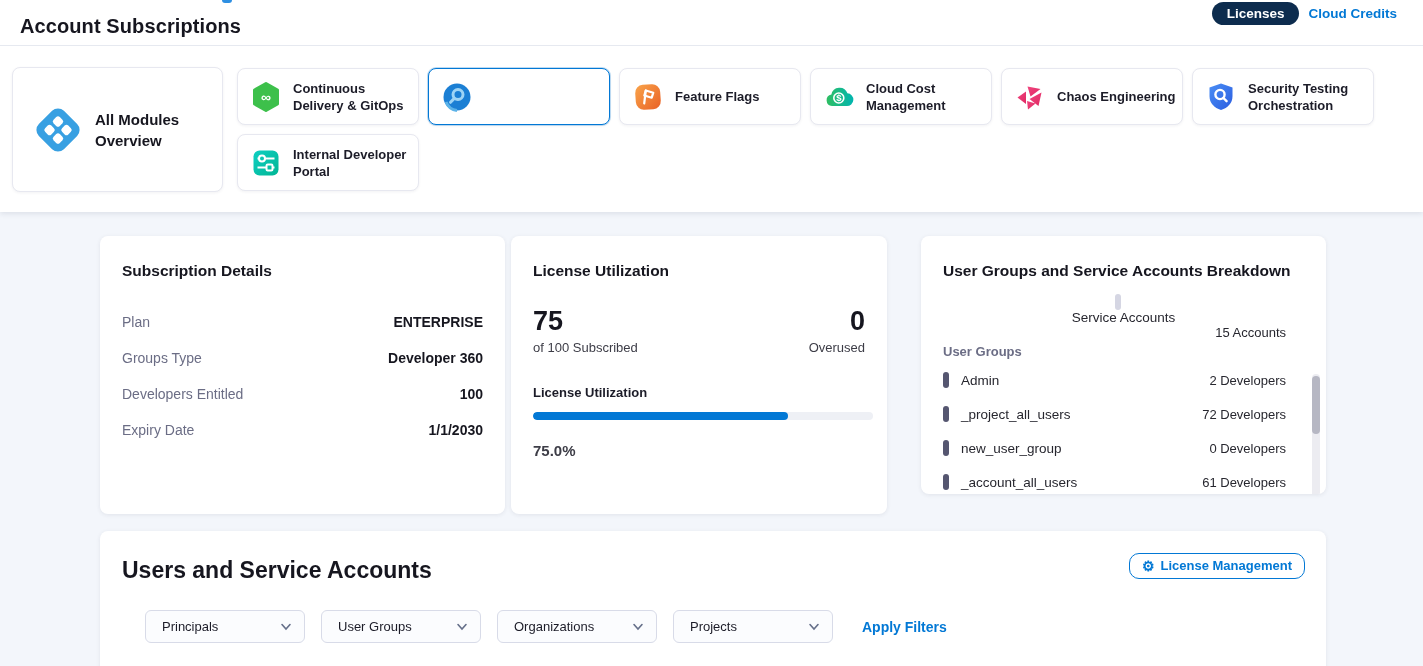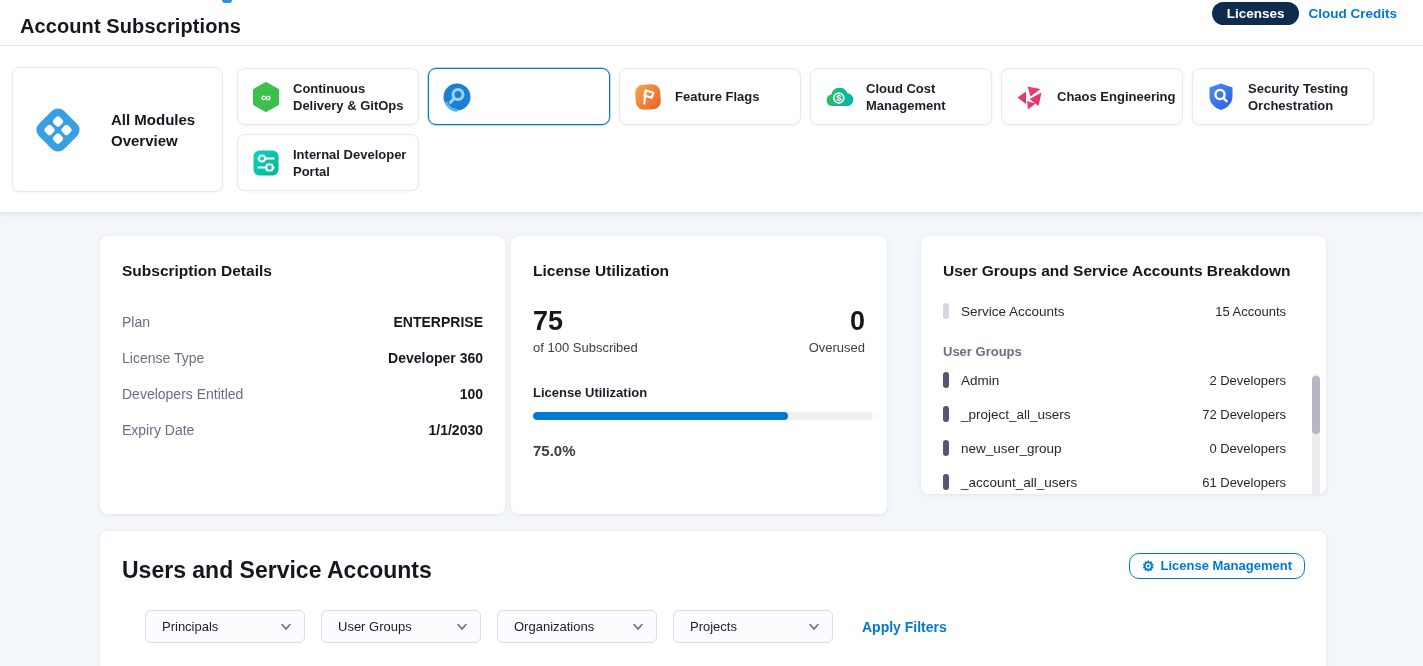--- a/index.html
+++ b/index.html
@@ -34,21 +34,21 @@
   }
   .top-clip {
     position:absolute; left:222px; top:0; width:10px; height:3px;
     background:#2e8fe2; border-radius:0 0 4px 4px;
   }
   
   .overview-card {
     position:absolute; left:12px; top:67px; width:211px; height:125px;
     background:#fff; border:1px solid #e7e8f0; border-radius:8px;
     box-shadow:0 1px 3px rgba(40,41,61,.06);
-    display:flex; align-items:center; padding-left:20px; gap:28px; cursor:pointer;
+    display:flex; align-items:center; padding-left:20px; gap:12px; cursor:pointer;
   }
   .overview-label { font-size:15px; font-weight:bold; color:#16161f; line-height:21px; width:96px; }
   .module-grid {
     position:absolute; left:237px; top:68px; width:1140px;
     display:flex; flex-wrap:wrap; gap:9px;
   }
   .module-card {
     width:182px; height:57px; background:#fff;
     border:1px solid #e7e8f0; border-radius:8px;
     box-shadow:0 1px 3px rgba(40,41,61,.06);
@@ -77,21 +77,21 @@
   .num-caption { font-size:13px; color:#3d3d47; margin-top:4px; }
   .util-right { text-align:right; }
   .bar-label { margin-top:30px; font-size:13px; font-weight:bold; color:#1c1c28; }
   .progress-track {
     margin-top:12px; width:340px; height:8px; background:#eef0f5; border-radius:4px; overflow:hidden;
   }
   .progress-fill { height:8px; background:#0278d5; border-radius:4px; }
   .percent-label { margin-top:22px; font-size:15px; font-weight:bold; color:#3d3d47; }
   
   .brk-row { display:flex; align-items:center; height:34px; }
-  .brk-sa { margin-top:14px; }
+  .brk-sa { margin-top:14px;flex-direction:column; }
   .marker { width:6px; height:16px; border-radius:3px; margin-right:12px; flex:0 0 auto; }
   .marker-light { background:#d5d6e3; }
   .marker-dark { background:#555670; }
   .brk-name { font-size:13.5px; color:#27272f; }
   .brk-value { margin-left:auto; font-size:13px; color:#27272f; padding-right:18px; }
   .ug-heading { margin-top:16px; margin-bottom:4px; font-size:13px; font-weight:bold; color:#6b6d85; }
   .scrollbar-track {
     position:absolute; right:6px; top:138px; width:8px; height:146px;
     background:#ececf1; border-radius:4px;
   }
@@ -272,21 +272,21 @@
   </div>
 
   <div class="card card-sub">
     <div class="card-title">Subscription Details</div>
     <div class="sub-rows">
       <div class="sub-row">
         <span class="sub-label">Plan</span>
         <span class="sub-value">ENTERPRISE</span>
       </div>
       <div class="sub-row">
-        <span class="sub-label">License Type</span>
+        <span class="sub-label">Groups Type</span>
         <span class="sub-value">Developer 360</span>
       </div>
       <div class="sub-row">
         <span class="sub-label">Developers Entitled</span>
         <span class="sub-value">100</span>
       </div>
       <div class="sub-row">
         <span class="sub-label">Expiry Date</span>
         <span class="sub-value">1/1/2030</span>
       </div>

